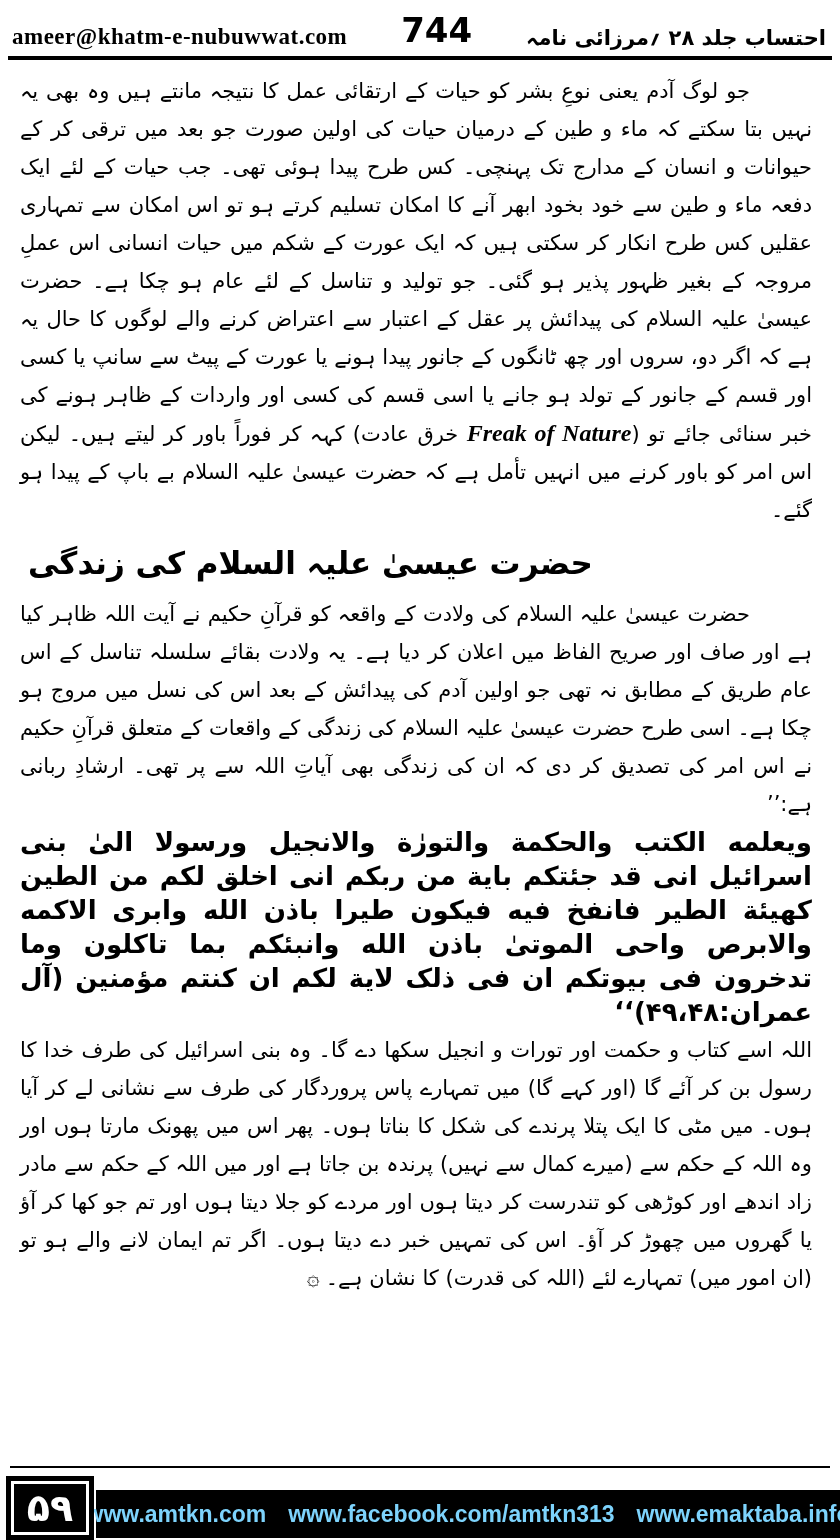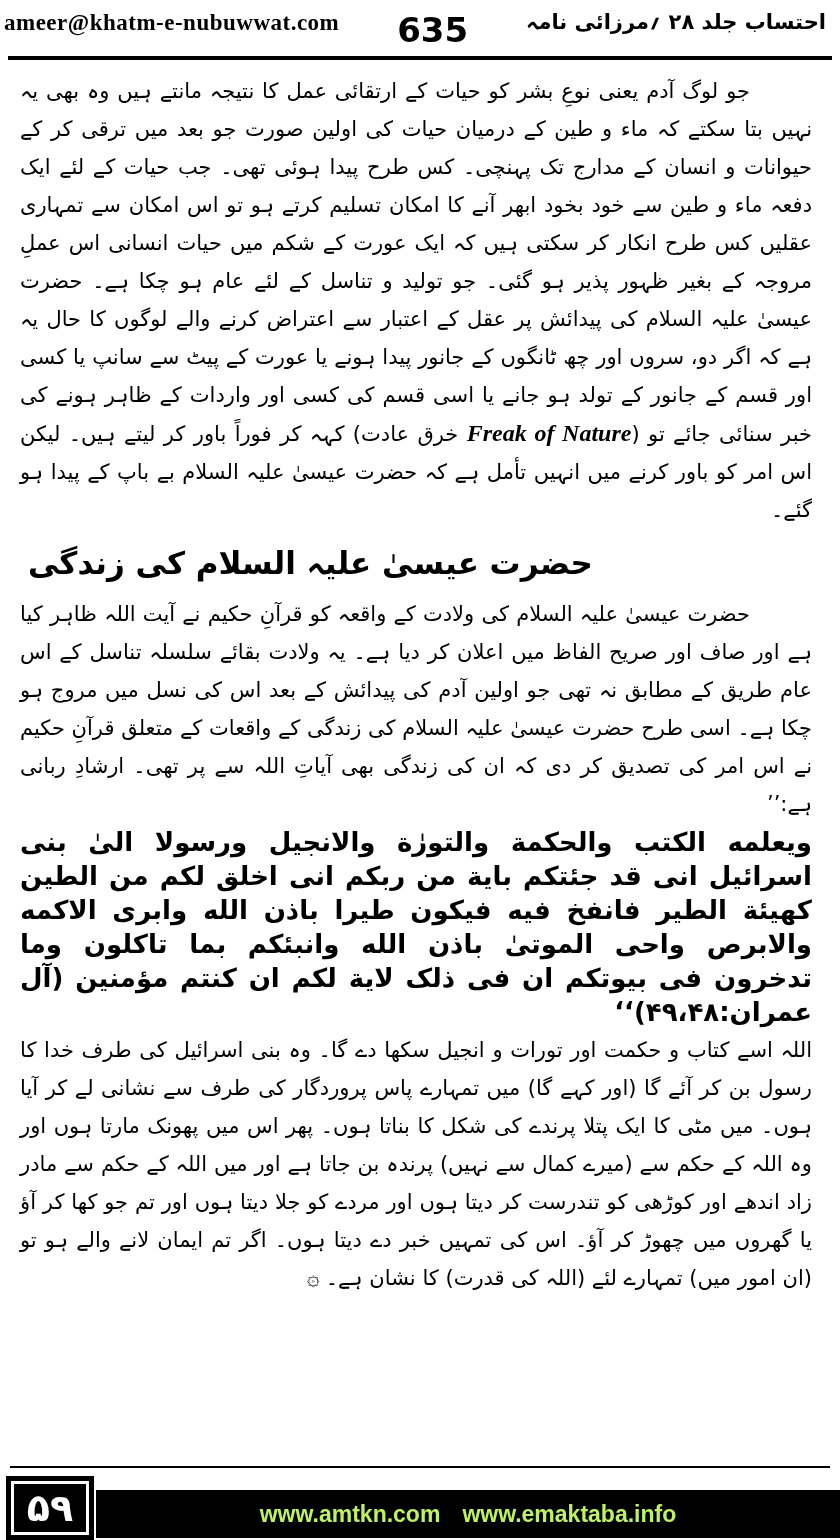--- a/index.html
+++ b/index.html
@@ -9,22 +9,22 @@
     background: #ffffff;
     font-family: "DejaVu Sans", sans-serif;
     color: #000;
     position: relative;
     overflow: hidden;
   }
   .page { width: 840px; height: 1540px; position: relative; }
 
   
   .header {
-    display: flex; align-items: flex-start; justify-content: space-between;
-    padding: 10px 14px 4px 4px;
+    display: flex; align-items: flex-end; justify-content: space-between;
+    padding: 10px 14px 4px 12px;
     direction: ltr;
   }
   .header .email {
     font-family: "Liberation Serif", serif;
     font-weight: bold; font-size: 23px; letter-spacing: .5px;
   }
   .header .page-num {
     font-size: 34px; font-weight: bold; direction: rtl;
   }
   .header .book-title {
@@ -74,21 +74,21 @@
     height: 2px; background: #000;
   }
   .footer-bar {
     position: absolute; left: 96px; right: 0; bottom: 2px;
     height: 48px; background: #000;
     display: flex; align-items: center; justify-content: center;
     gap: 22px;
     direction: ltr;
   }
   .footer-bar .url {
-    color: #bef264; font-weight: bold;
+    color: #7dd3fc; font-weight: bold;
     font-family: "Liberation Sans", sans-serif;
     font-size: 23px; white-space: nowrap;
   }
   .pageno-box {
     position: absolute; left: 6px; bottom: 0;
     width: 88px; height: 64px;
     background: #000;
     display: flex; align-items: center; justify-content: center;
   }
   .pageno-inner {
@@ -100,21 +100,21 @@
     color: #fff; font-weight: bold; font-size: 38px; line-height: 1;
   }
 </style>
 </head>
 <body>
 
 <div class="page">
 
   <div class="header">
     <span class="email">ameer@khatm-e-nubuwwat.com</span>
-    <span class="page-num">635</span>
+    <span class="page-num">744</span>
     <span class="book-title">احتساب جلد ۲۸ ؍مرزائی نامہ</span>
   </div>
   <div class="header-rule"></div>
 
   <div class="content">
 
     <p class="indent">
       <span>جو لوگ آدم یعنی نوعِ بشر کو حیات کے ارتقائی عمل کا نتیجہ مانتے ہیں وہ بھی یہ نہیں بتا سکتے کہ ماء و طین کے درمیان حیات کی اولین صورت جو بعد میں ترقی کر کے حیوانات و انسان کے مدارج تک پہنچی۔ کس طرح پیدا ہوئی تھی۔ جب حیات کے لئے ایک دفعہ ماء و طین سے خود بخود ابھر آنے کا امکان تسلیم کرتے ہو تو اس امکان سے تمہاری عقلیں کس طرح انکار کر سکتی ہیں کہ ایک عورت کے شکم میں حیات انسانی اس عملِ مروجہ کے بغیر ظہور پذیر ہو گئی۔ جو تولید و تناسل کے لئے عام ہو چکا ہے۔ حضرت عیسیٰ علیہ السلام کی پیدائش پر عقل کے اعتبار سے اعتراض کرنے والے لوگوں کا حال یہ ہے کہ اگر دو، سروں اور چھ ٹانگوں کے جانور پیدا ہونے یا عورت کے پیٹ سے سانپ یا کسی اور قسم کے جانور کے تولد ہو جانے یا اسی قسم کی کسی اور واردات کے ظاہر ہونے کی خبر سنائی جائے تو (</span><span class="english-inline">Freak of Nature</span><span> خرق عادت) کہہ کر فوراً باور کر لیتے ہیں۔ لیکن اس امر کو باور کرنے میں انہیں تأمل ہے کہ حضرت عیسیٰ علیہ السلام بے باپ کے پیدا ہو گئے۔</span>
     </p>
 
@@ -127,20 +127,21 @@
     <p>
       <span>اللہ اسے کتاب و حکمت اور تورات و انجیل سکھا دے گا۔ وہ بنی اسرائیل کی طرف خدا کا رسول بن کر آئے گا (اور کہے گا) میں تمہارے پاس پروردگار کی طرف سے نشانی لے کر آیا ہوں۔ میں مٹی کا ایک پتلا پرندے کی شکل کا بناتا ہوں۔ پھر اس میں پھونک مارتا ہوں اور وہ اللہ کے حکم سے (میرے کمال سے نہیں) پرندہ بن جاتا ہے اور میں اللہ کے حکم سے مادر زاد اندھے اور کوڑھی کو تندرست کر دیتا ہوں اور مردے کو جلا دیتا ہوں اور تم جو کھا کر آؤ یا گھروں میں چھوڑ کر آؤ۔ اس کی تمہیں خبر دے دیتا ہوں۔ اگر تم ایمان لانے والے ہو تو (ان امور میں) تمہارے لئے (اللہ کی قدرت) کا نشان ہے۔</span><span class="ornament">۞</span>
     </p>
 
   </div>
 
   <div class="bottom-rule"></div>
 
   <div class="footer-bar">
     <span class="url">www.amtkn.com</span>
+    <span class="url">www.facebook.com/amtkn313</span>
     <span class="url">www.emaktaba.info</span>
   </div>
 
   <div class="pageno-box">
     <div class="pageno-inner">
       <span>۵۹</span>
     </div>
   </div>
 
 </div>

